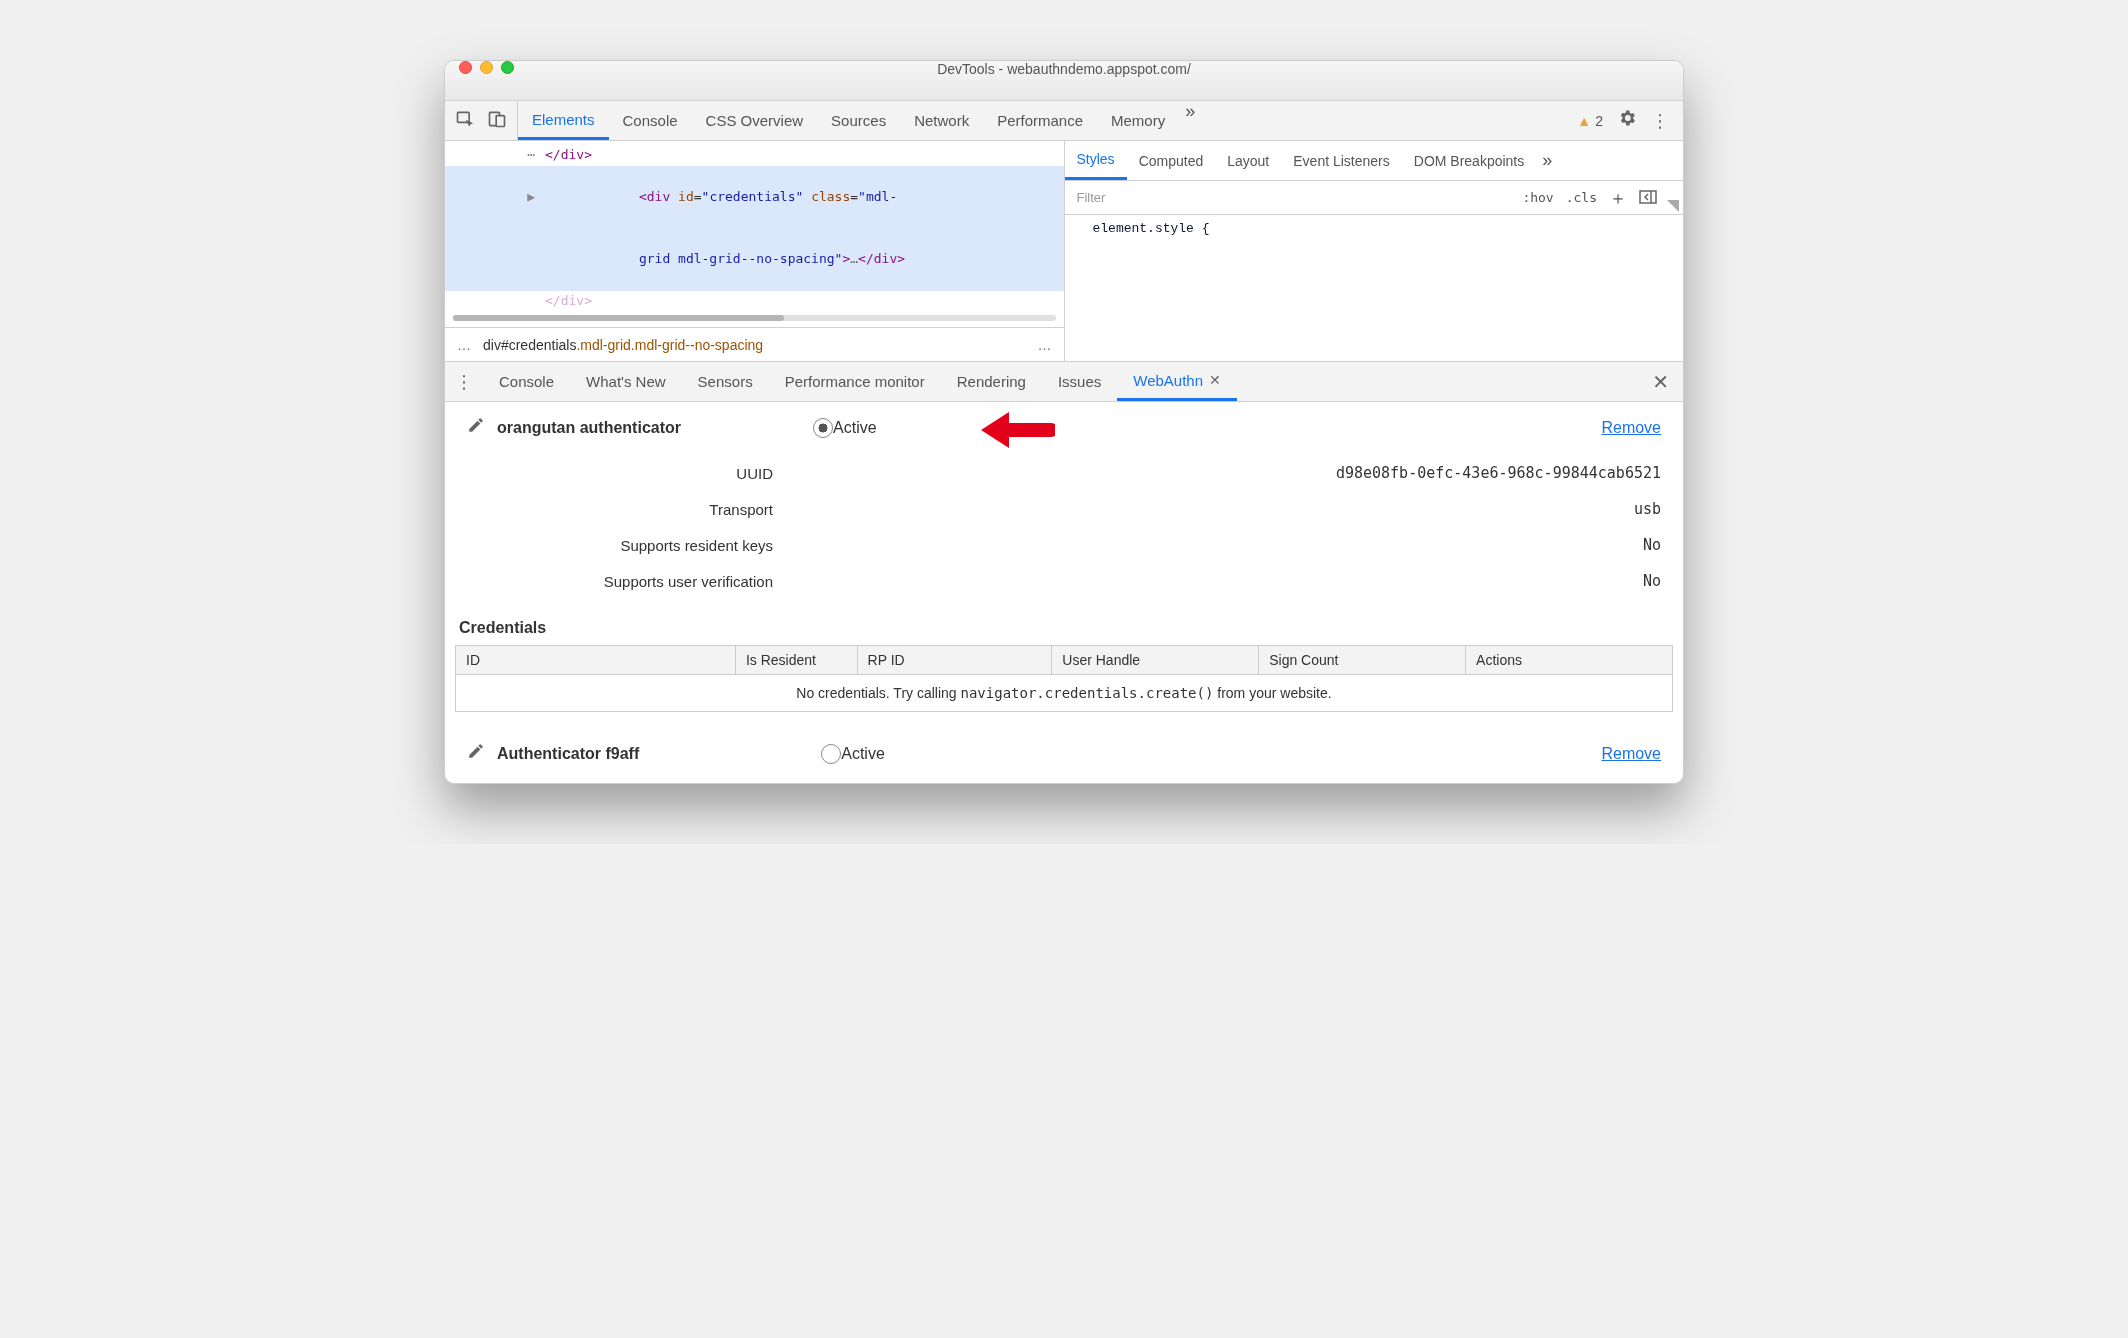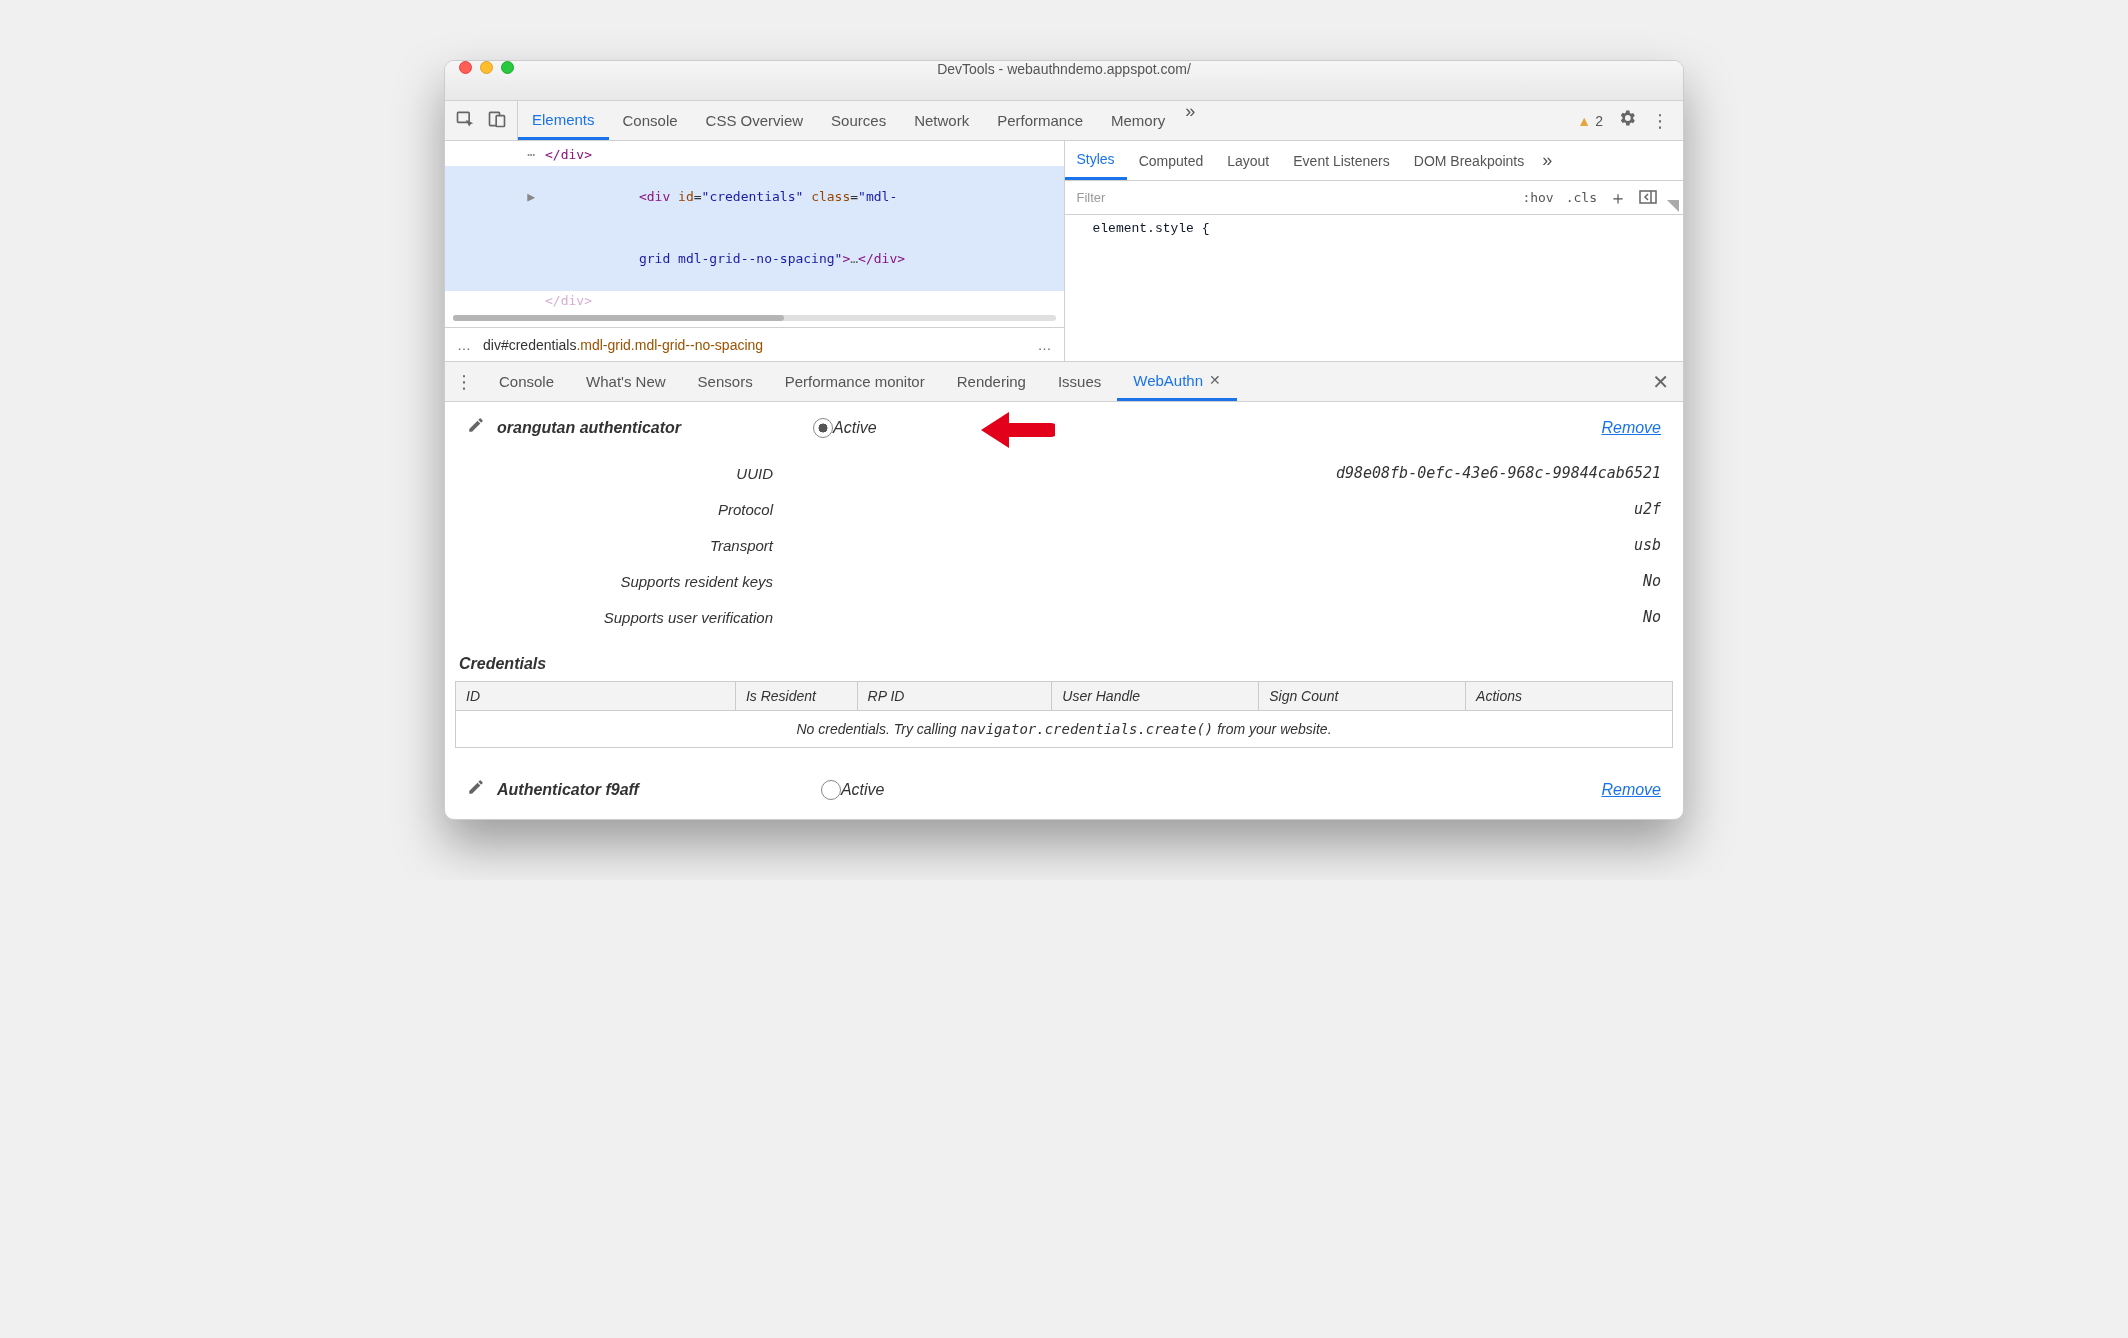--- a/index.html
+++ b/index.html
@@ -102,21 +102,21 @@
   .resize-corner { width:0; height:0; border-top:12px solid #aaa; border-left:12px solid transparent; margin-right:4px; align-self:flex-end; margin-bottom:2px;}
   .style-body { padding:6px 28px; font-family:Liberation Mono, monospace; font-size:13px; color:#0f172a; }
 
   .drawer-tabs { display:flex; align-items:center; height:40px; border-bottom:1px solid #d0d0d0; background:#f3f3f3; }
   .drawer-handle { padding:0 10px; color:#666; font-size:18px; cursor:pointer; }
   .dtab { padding:0 16px; display:flex; align-items:center; font-size:15px; color:#555; height:100%; cursor:pointer; white-space:nowrap; gap:6px; }
   .dtab.active { color:#1a73e8; border-bottom:3px solid #1a73e8; }
   .dtab .close-x { color:#666; font-size:14px; }
   .drawer-close { margin-left:auto; padding:0 14px; font-size:20px; color:#666; cursor:pointer; }
 
-  .drawer-body { position:relative;font-style:italic; }
+  .drawer-body { position:relative; }
   .auth-row { display:flex; align-items:center; padding:14px 22px 6px; gap:12px; }
   .edit-icon { color:#666; font-size:18px; cursor:pointer; }
   .auth-name { font-weight:600; font-size:16px; }
   .radio-holder { margin-left:120px; display:flex; align-items:center; gap:0; }
   .radio-ring { width:20px; height:20px; border-radius:50%; border:1px solid #888; background:radial-gradient(circle,#555 0 35%, #fff 36% 100%); }
   .radio-ring.empty { background:#fff; }
   .active-label { font-size:16px; }
   .remove-link { margin-left:auto; color:#1a73e8; text-decoration:underline; font-size:16px; cursor:pointer; }
 
   .red-arrow { position:absolute; left:530px; top:4px; pointer-events:none; }
@@ -284,24 +284,20 @@
 
     <svg class="red-arrow" width="80" height="48" viewBox="0 0 80 48">
       <path d="M76 24 L30 24" stroke="#e3001b" stroke-width="14" stroke-linecap="round"></path>
       <path d="M34 6 L6 24 L34 42 Z" fill="#e3001b"></path>
     </svg>
 
     <div class="kv-grid">
       <div class="kv-row">
           <div class="kv-label">UUID</div>
           <div class="kv-value">d98e08fb-0efc-43e6-968c-99844cab6521</div>
-        </div>
-      <div class="kv-row">
-          <div class="kv-label">Protocol</div>
-          <div class="kv-value">u2f</div>
         </div>
       <div class="kv-row">
           <div class="kv-label">Transport</div>
           <div class="kv-value">usb</div>
         </div>
       <div class="kv-row">
           <div class="kv-label">Supports resident keys</div>
           <div class="kv-value">No</div>
         </div>
       <div class="kv-row">

